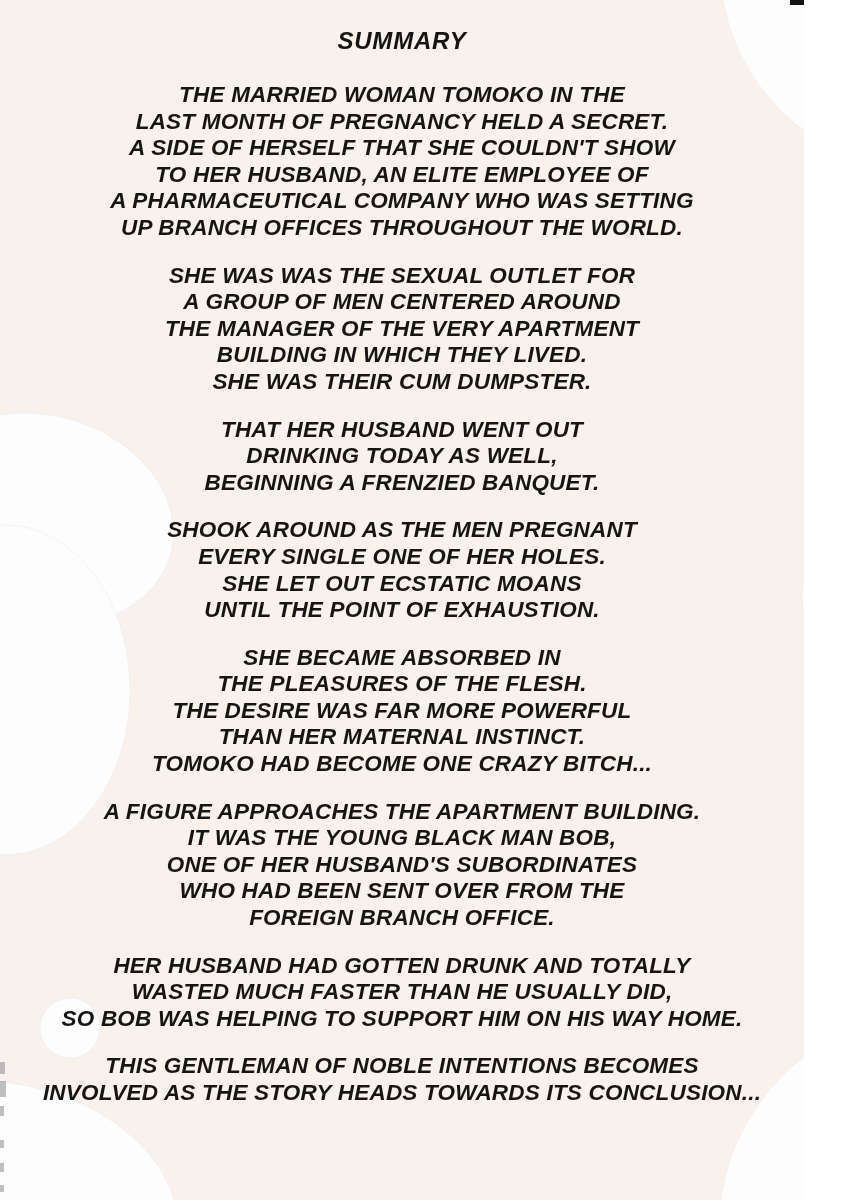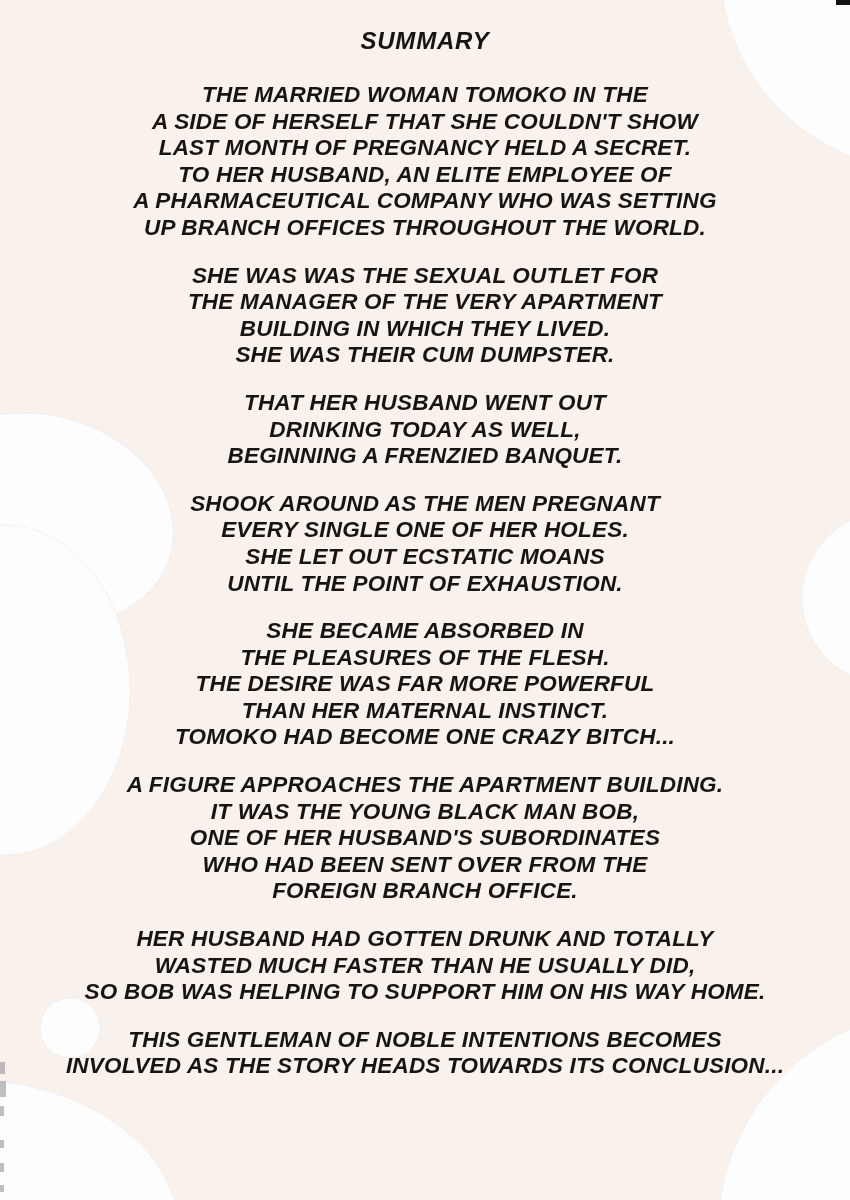--- a/index.html
+++ b/index.html
@@ -1,21 +1,22 @@
 <!DOCTYPE html>
 <html><head>
 <meta charset="utf-8">
 <style>
   html, body { margin: 0; padding: 0; background: #ffffff; }
   .page {
     position: relative;
-    width: 850px;
+    width: 788px;
     height: 1200px;
     overflow: hidden;
     background: #be185d;
+    padding-left: 16px;
   }
   .bg {
     position: absolute;
     inset: 0;
   }
   .content {
     position: absolute;
     left: 0;
     right: 0;
     top: 26px;
@@ -85,29 +86,30 @@
   <span class="edge-mark em3"></span>
   <span class="edge-mark em4"></span>
   <span class="edge-mark em5"></span>
   <span class="edge-mark em6"></span>
 
   <main class="content">
     <h1 class="title">SUMMARY</h1>
 
     <p class="para">
       <span class="line">THE MARRIED WOMAN TOMOKO IN THE</span>
+      <span class="line">LAST MONTH OF PREGNANCY HELD A SECRET.</span>
       <span class="line">A SIDE OF HERSELF THAT SHE COULDN'T SHOW</span>
-      <span class="line">LAST MONTH OF PREGNANCY HELD A SECRET.</span>
       <span class="line">TO HER HUSBAND, AN ELITE EMPLOYEE OF</span>
       <span class="line">A PHARMACEUTICAL COMPANY WHO WAS SETTING</span>
       <span class="line">UP BRANCH OFFICES THROUGHOUT THE WORLD.</span>
     </p>
 
     <p class="para">
       <span class="line">SHE WAS WAS THE SEXUAL OUTLET FOR</span>
+      <span class="line">A GROUP OF MEN CENTERED AROUND</span>
       <span class="line">THE MANAGER OF THE VERY APARTMENT</span>
       <span class="line">BUILDING IN WHICH THEY LIVED.</span>
       <span class="line">SHE WAS THEIR CUM DUMPSTER.</span>
     </p>
 
     <p class="para">
       <span class="line">THAT HER HUSBAND WENT OUT</span>
       <span class="line">DRINKING TODAY AS WELL,</span>
       <span class="line">BEGINNING A FRENZIED BANQUET.</span>
     </p>

